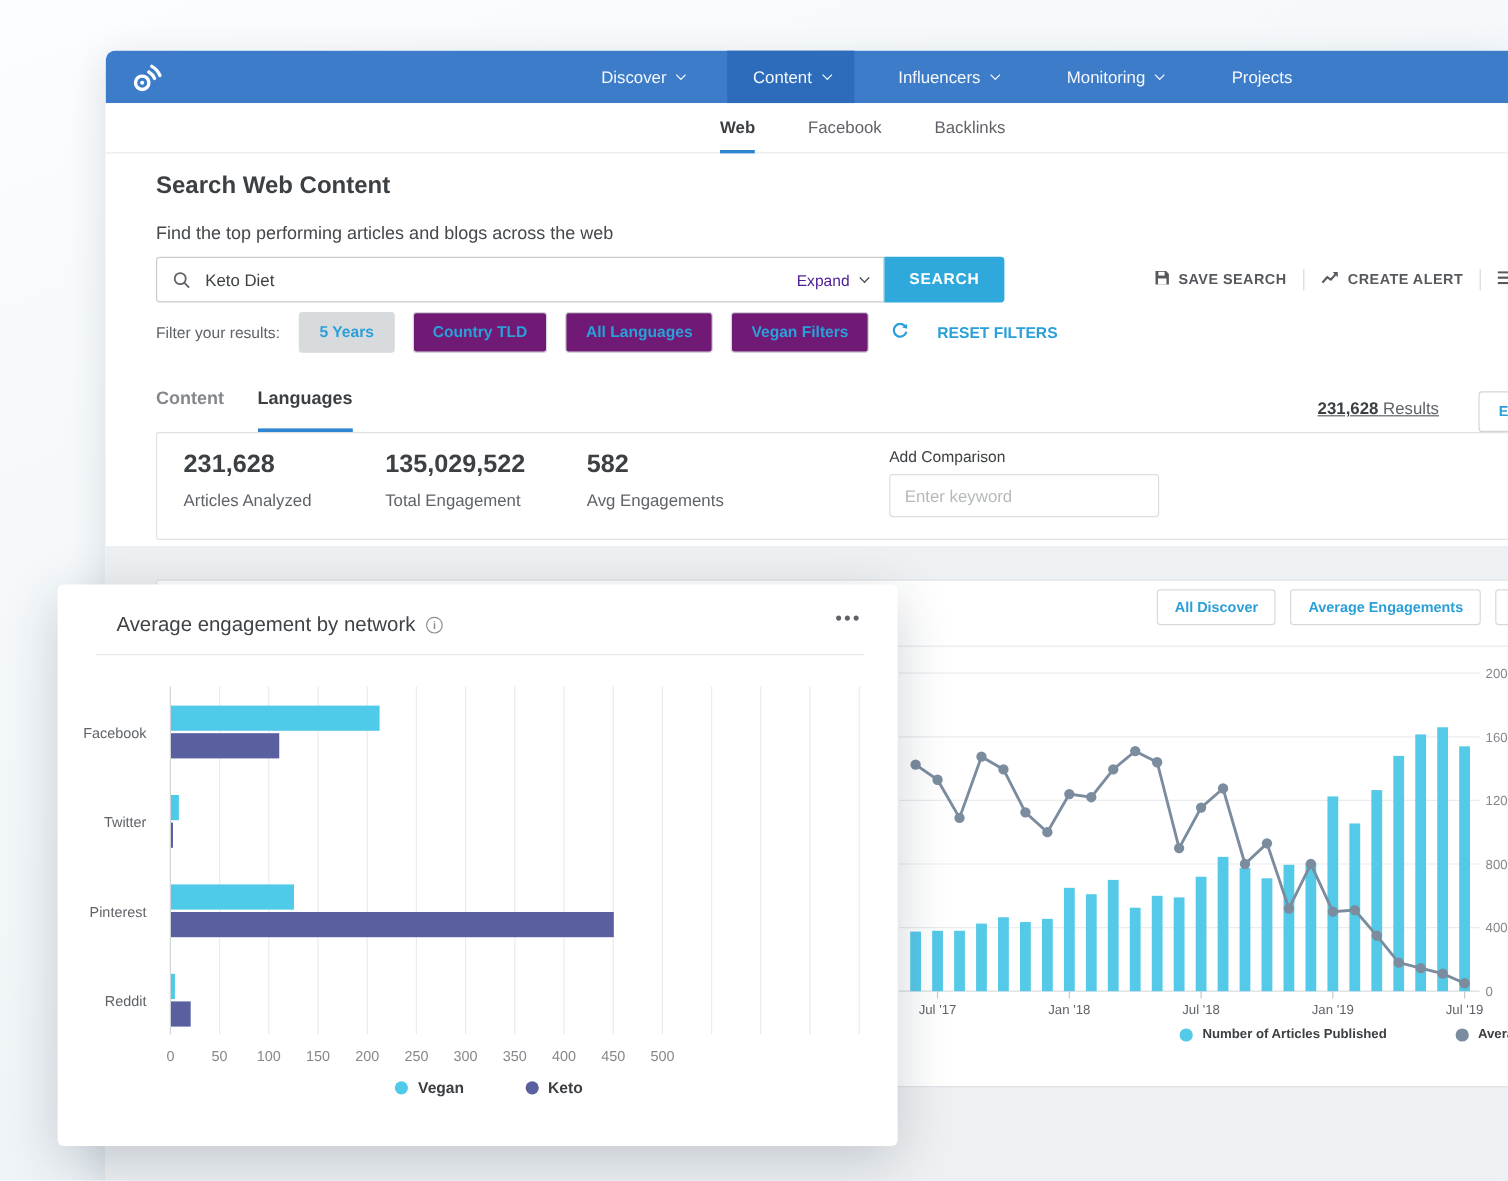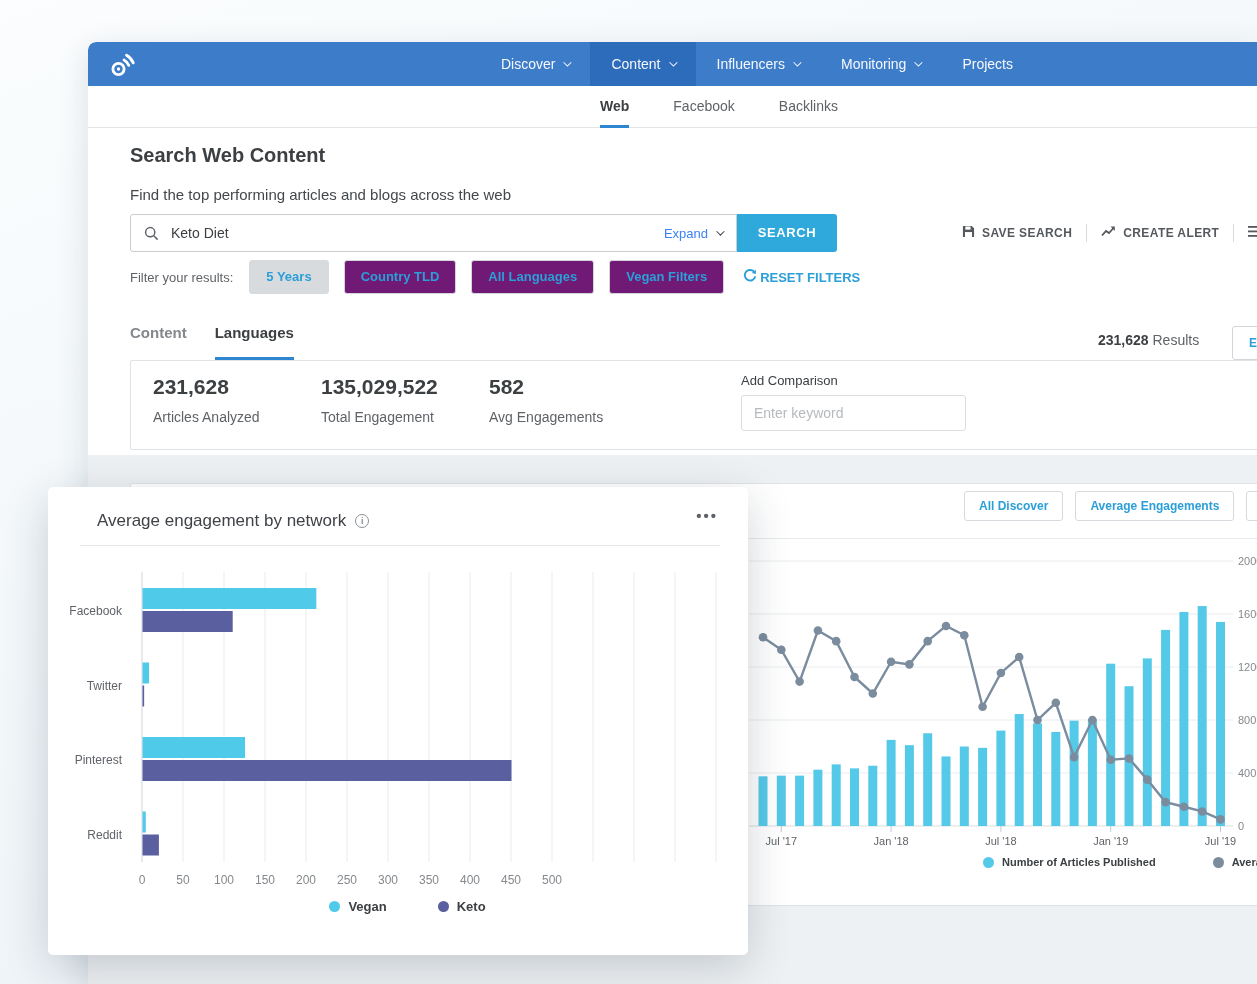--- a/index.html
+++ b/index.html
@@ -9,21 +9,21 @@
 
   
   .window { position:absolute; left:88px; top:42px; width:1169px; height:942px;
             background:#fff; border-top-left-radius:8px; overflow:hidden;
             box-shadow:0 8px 32px rgba(30,50,70,.14); }
 
   
   .navbar { position:absolute; left:0; top:0; right:0; height:44px; background:#3D7CC9;
             border-top-left-radius:8px; }
   .logo { position:absolute; left:20px; top:7px; }
-  .navmenu { position:absolute; left:392px; top:0; height:44px; display:flex; }
+  .navmenu { position:absolute; left:392px; top:0; height:44px; display:flex;gap:16px; }
   .navitem { height:44px; line-height:44px; padding:0 21px; color:rgba(255,255,255,.95);
              font-size:14px; cursor:pointer; }
   .navitem.active { background:#2D6BBB; }
   .chev { display:inline-block; width:6px; height:6px; border-right:1.6px solid currentColor;
           border-bottom:1.6px solid currentColor; transform:rotate(45deg) translateY(-2px);
           margin-left:8px; margin-bottom:2px; }
 
   
   .subnav { position:absolute; left:0; top:44px; right:0; height:42px; background:#fff;
             border-bottom:1px solid #e2e5e8; }
@@ -32,43 +32,43 @@
   .subtab.active { color:#3c4043; font-weight:bold; border-bottom:3px solid #2e86d1; }
 
   
   .search-section { position:absolute; left:0; top:86px; right:0; height:327px; background:#fff; }
   .page-title { position:absolute; left:42px; top:16px; font-size:20px; font-weight:bold; color:#3c4043; }
   .page-subtitle { position:absolute; left:42px; top:58px; font-size:15px; color:#44484c; }
   .search-input { position:absolute; left:42px; top:86px; width:607px; height:38px;
                   border:1px solid #c9cdd1; border-radius:3px 0 0 3px; background:#fff; }
   .search-input .q { position:absolute; left:40px; top:10px; font-size:14px; color:#3c4043; }
   .sicon { position:absolute; left:13px; top:11px; }
-  .expand { position:absolute; right:14px; top:11px; font-size:13px; color:#3b82f6; cursor:pointer; }
+  .expand { position:absolute; right:14px; top:11px; font-size:13px; color:#4c1d95; cursor:pointer; }
   .expand .chev { border-color:#3c4043; }
   .search-btn { position:absolute; left:649px; top:86px; width:100px; height:38px; background:#2FA9DC;
                 color:#fff; font-size:13px; font-weight:bold; letter-spacing:.6px; border:none;
                 border-radius:0 3px 3px 0; text-align:center; line-height:38px; cursor:pointer; }
   .actions { position:absolute; left:860px; top:86px; height:38px; display:flex; align-items:center; }
   .action { display:flex; align-items:center; gap:7px; font-size:12px; font-weight:bold;
             letter-spacing:.4px; color:#55595d; padding:0 14px; cursor:pointer; white-space:nowrap; }
   .vsep { width:1px; height:18px; background:#d8dbde; }
 
   .filter-row { position:absolute; left:42px; top:132px; display:flex; align-items:center; }
   .filter-label { font-size:13px; color:#5f6368; margin-right:16px; }
   .fbtn { height:34px; line-height:32px; padding:0 16px; margin-right:15px; border-radius:3px;
           font-size:13px; font-weight:bold; color:#2b9fd8; background:#701a75; border:1px solid #d2d6da;
           cursor:pointer; white-space:nowrap; }
   .fbtn.active { background:#d7dbde; border-color:#d7dbde; }
-  .reset { display:flex; align-items:center; gap:3px; font-size:13px; font-weight:bold;
+  .reset { display:flex; align-items:center; gap:24px; font-size:13px; font-weight:bold;
            color:#2b9fd8; margin-left:4px; cursor:pointer; }
 
   .rtabs { position:absolute; left:42px; top:196px; display:flex; gap:28px; }
   .rtab { height:36px; font-size:15px; font-weight:bold; color:#84888c; cursor:pointer; }
   .rtab.active { color:#3c4043; border-bottom:3px solid #2e86d1; }
-  .results { position:absolute; left:1010px; top:204px; font-size:14px; color:#5f6368; white-space:nowrap; }
+  .results { position:absolute; left:1010px; top:204px; font-size:14px; color:#5f6368; white-space:nowrap;text-decoration:underline; }
   .results b { color:#3c4043; }
   .export-btn { position:absolute; left:1144px; top:198px; height:34px; width:110px; line-height:32px;
                 border:1px solid #d2d6da; border-radius:3px; background:#fff; color:#2b9fd8;
                 font-size:12px; font-weight:bold; letter-spacing:.5px; padding-left:16px; cursor:pointer; }
 
   .stats-card { position:absolute; left:42px; top:232px; width:1200px; height:90px; background:#fff;
                 border:1px solid #e0e3e6; border-radius:2px; }
   .stat { position:absolute; top:0; }
   .stat .v { position:absolute; top:14px; font-size:21px; font-weight:bold; color:#3c4043; white-space:nowrap; }
   .stat .l { position:absolute; top:48px; font-size:14px; color:#5f6368; white-space:nowrap; }

